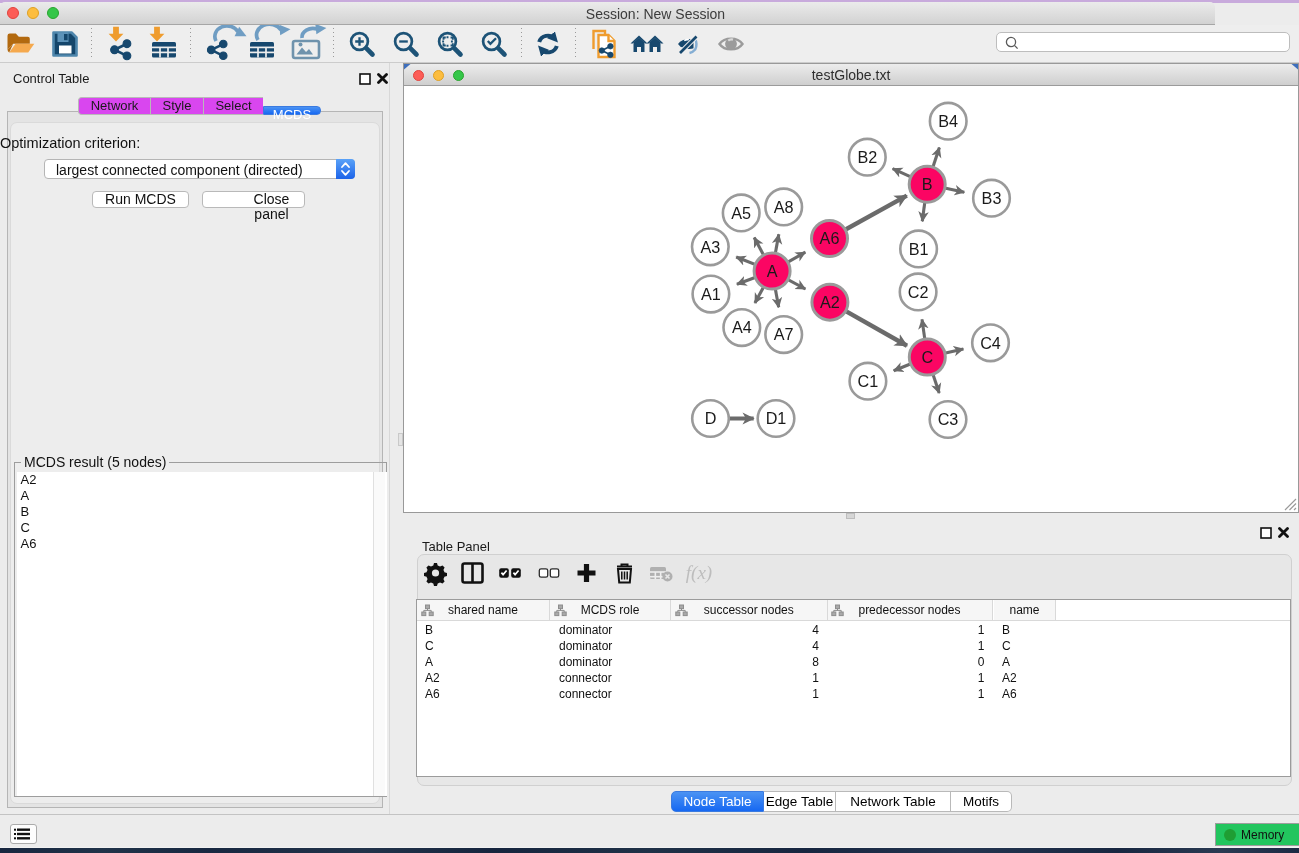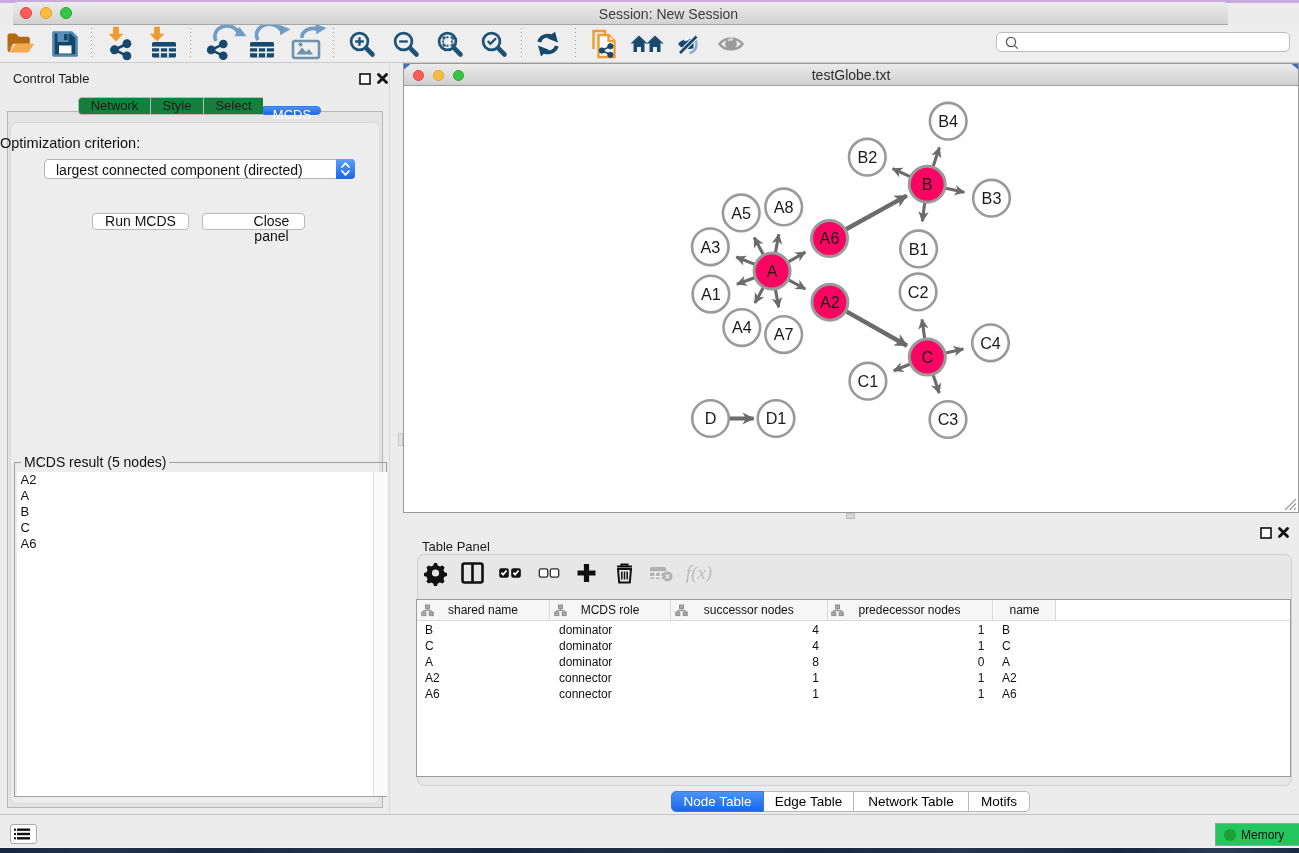--- a/index.html
+++ b/index.html
@@ -1,57 +1,57 @@
 <!DOCTYPE html>
 <html><head>
 <meta charset="utf-8">
 <style>
   * { margin:0; padding:0; box-sizing:border-box; }
   html,body { width:1299px; height:853px; overflow:hidden; }
   body { -webkit-font-smoothing:antialiased; font-family:"Liberation Sans", sans-serif; background:#ececec; position:relative; }
   .abs { position:absolute; }
 
   
-  #titlebar { left:13px; top:2px; width:1215px; height:23px;
+  #titlebar { left:0; top:2px; width:1215px; height:23px;
     background:linear-gradient(#ebebeb,#d2d2d2);
     border-bottom:1px solid #a6a6a6; border-radius:5px 5px 0 0;padding-left:48px; }
   .light { width:12px; height:12px; border-radius:50%; top:5px; }
   #titletext { width:100%; text-align:center; top:4px; font-size:14px; color:#3c3c3c; }
 
   
   #toolbar { left:0; top:25px; width:1299px; height:38px; background:#eeeeee;
     border-bottom:1px solid #cccccc; }
   .tsep { top:3px; width:1px; height:31px;
     background-image:linear-gradient(#9a9a9a 33%, rgba(0,0,0,0) 0%);
     background-size:1px 4px; }
   #searchbox { left:996px; top:7px; width:294px; height:20px; background:#ffffff;
     border:1px solid #bdbdbd; border-radius:5px; }
 
   
   #cp { left:0; top:63px; width:390px; height:751px; background:#ececec;
     border-right:1px solid #d8d8d8; }
   #cp-title { left:13px; top:8px; font-size:13px; color:#1a1a1a; }
   .tabrow { height:18px; display:flex; font-size:13px; }
-  .tab { background:#15803d; border:1px solid #b9b9b9; border-right:none;
+  .tab { background:#d946ef; border:1px solid #b9b9b9; border-right:none;
     color:#1a1a1a; text-align:center; line-height:16px; }
   .tab.first { border-radius:4px 0 0 4px; }
   .tab.last  { border-radius:0 4px 4px 0; border-right:1px solid #b9b9b9; }
   .tab.sel { background:linear-gradient(#4b93f3,#1668f2); color:#ffffff; border-color:#3a7ae0;margin-top:9px; }
   #cp-outer { left:7px; top:48px; width:376px; height:697px;
     border:1px solid #b5b5b5; background:#e4e4e4; }
   #cp-inner { left:10px; top:59px; width:370px; height:682px;
     border:1px solid #dadada; border-radius:7px; background:#ededed; }
   #opt-label { left:0; top:72px; width:390px; text-align:left; font-size:14.5px; color:#111; }
   #combo { left:44px; top:96px; width:311px; height:20px; background:#ffffff;
     border:1px solid #b5b5b5; border-radius:4px; }
   #combo-text { left:11px; top:2px; font-size:14px; color:#111; }
   #combo-btn { right:-1px; top:-1px; width:19px; height:20px; border-radius:0 4px 4px 0;
     background:linear-gradient(#5aa2f8,#1c63e9); }
   .pushbtn { top:128px; height:17px; background:#ffffff; border:1px solid #b9b9b9;
-    border-radius:4px; font-size:14px; color:#111; text-align:center; line-height:15px;margin-top:22px; }
+    border-radius:4px; font-size:14px; color:#111; text-align:center; line-height:15px; }
   #fieldset { left:14px; top:399px; width:373px; height:335px;
     border:1px solid #9d9d9d; }
   #legend { left:6px; top:-9px; background:#ededed; padding:0 3px; font-size:14px; color:#111; }
   #cp-list { left:1.5px; top:9px; width:370px; height:324px; background:#ffffff;
     font-size:13px; color:#111; }
   #cp-list div { padding-left:4px; height:16px; line-height:16px; }
   #cp-scroll { right:1.5px; top:9px; width:12px; height:324px; background:#fafafa;
     border-left:1px solid #e0e0e0; }
 
   
@@ -490,21 +490,21 @@
 <div class="abs td" style="left:585px;top:70px;width:70px">A2</div>
 <div class="abs td" style="left:8px;top:86px;width:120px">A6</div>
 <div class="abs td" style="left:142px;top:86px;width:120px">connector</div>
 <div class="abs td" style="left:254px;top:86px;width:148px;text-align:right">1</div>
 <div class="abs td" style="left:410.5px;top:86px;width:157px;text-align:right">1</div>
 <div class="abs td" style="left:585px;top:86px;width:70px">A6</div>
 </div>
   </div>
   <div class="abs tabrow2" style="left:268px;top:272px;width:360px;height:21px;display:flex">
 <div style="width:93px;background:linear-gradient(#4b93f3,#1668f2);color:#fff;border:1px solid #3a7ae0;border-radius:5px 0 0 5px;text-align:center;line-height:19px">Node Table</div>
-<div style="width:90px;background:#fff;border:1px solid #b9b9b9;border-left:none;text-align:center;line-height:19px">Edge Table</div>
+<div style="width:72px;background:#fff;border:1px solid #b9b9b9;border-left:none;text-align:center;line-height:19px">Edge Table</div>
 <div style="width:115px;background:#fff;border:1px solid #b9b9b9;border-left:none;text-align:center;line-height:19px">Network Table</div>
 <div style="width:61px;background:#fff;border:1px solid #b9b9b9;border-left:none;border-radius:0 5px 5px 0;text-align:center;line-height:19px">Motifs</div>
 </div>
 </div>
 
 <div class="abs" id="statusbar">
   <div class="abs" id="listbtn">
     <svg width="25" height="18" viewBox="0 0 25 18" style="position:absolute;left:0;top:0">
       <g fill="#111">
           <rect x="6" y="3.5" width="13" height="2.4"></rect>

